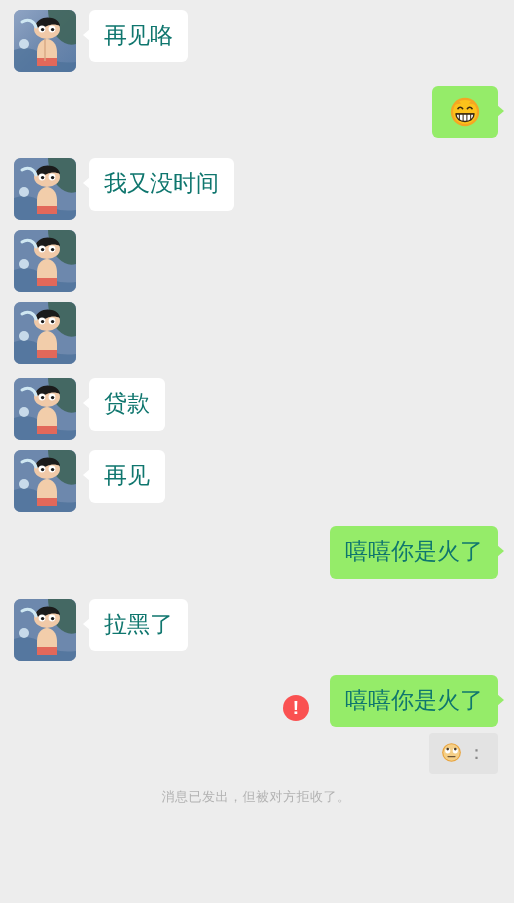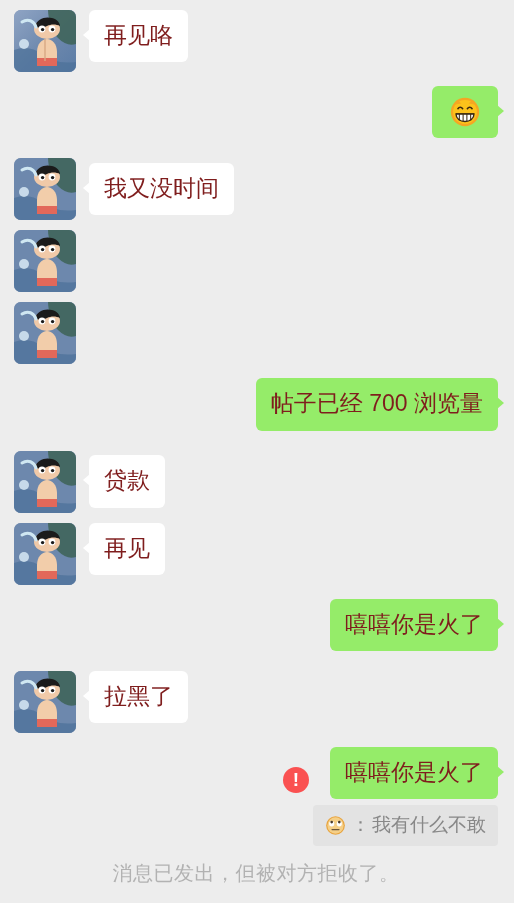--- a/index.html
+++ b/index.html
@@ -44,21 +44,21 @@
   .avatar svg { display: block; width: 100%; height: 100%; }
 
   
   .bubble {
     position: relative;
     max-width: 300px;
     padding: 11px 15px 12px 15px;
     border-radius: 6px;
     font-size: 23px;
     line-height: 1.28;
-    color: #7f1d1d;
+    color: #0f766e;
     word-break: break-word;
     box-sizing: border-box;
   }
   .bubble.in {
     background: #ffffff;
     margin-left: 13px;
   }
   .bubble.out {
     background: #95ec69;
     margin-right: 0;
@@ -141,29 +141,29 @@
     width: 21px; height: 21px;
     display: inline-block;
     vertical-align: middle;
     margin-right: 3px;
   }
 
   
   .notice {
     text-align: center;
     color: #b2b2b2;
-    font-size: 20px;
+    font-size: 13px;
     margin-top: 10px;
     letter-spacing: 0.5px;
   }
 
   
   .gap-lg { margin-bottom: 20px; }
   .gap-md { margin-bottom: 14px; }
-  .gap-sm { margin-bottom: 10px; align-items: center; }
+  .gap-sm { margin-bottom: 10px; }
 </style>
 </head>
 <body>
 
 <div class="chat">
 
   <div class="row left gap-md">
     <div class="avatar">
       <svg viewBox="0 0 62 62" xmlns="http://www.w3.org/2000/svg" aria-hidden="true">
         <defs>
@@ -264,23 +264,20 @@
         <circle cx="28.6" cy="19.6" r="1.7" fill="#1b1b1b"></circle>
         <circle cx="38.6" cy="19.6" r="1.7" fill="#1b1b1b"></circle>
         <path d="M23 42c0-8 5-13 10-13s10 5 10 13v14H23z" fill="#f2cdaa"></path>
         <path d="M23 48h20v8H23z" fill="#e2685a"></path>
         <path d="M8 12c6-4 12-1 14 5" stroke="#cfe7f2" stroke-width="3" fill="none" stroke-linecap="round"></path>
         <circle cx="10" cy="34" r="5" fill="#d7e9f4" opacity="0.85"></circle>
       </svg>
     </div>
   </div>
 
-  <div class="row right gap-lg">
-    <div class="bubble out">帖子已经 700 浏览量</div>
-  </div>
 
   <div class="row left gap-sm">
     <div class="avatar">
       <svg viewBox="0 0 62 62" xmlns="http://www.w3.org/2000/svg" aria-hidden="true">
         <rect width="62" height="62" fill="#6d88ad"></rect>
         <path d="M34 0h28v34c-6 2-12 0-18-6S34 8 34 0z" fill="#3d6356" opacity="0.85"></path>
         <path d="M0 40c10-4 20-2 28 4s18 10 34 8v10H0z" fill="#4c7099" opacity="0.7"></path>
         <ellipse cx="33" cy="19" rx="13" ry="10" fill="#f0c9a8"></ellipse>
         <path d="M21 16c2-7 10-10 17-8 5 1 8 5 8 8-4-2-9-2-13 0-5 2-9 2-12 0z" fill="#1b1b1b"></path>
         <ellipse cx="28" cy="19" rx="3.4" ry="3.4" fill="#fff"></ellipse>
@@ -354,19 +351,18 @@
           <circle cx="18" cy="18" r="16" fill="#e8a33d"></circle>
           <circle cx="18" cy="18" r="14" fill="#f5cf87"></circle>
           <ellipse cx="11.5" cy="15" rx="4.4" ry="4.6" fill="#fff"></ellipse>
           <ellipse cx="24.5" cy="15" rx="4.4" ry="4.6" fill="#fff"></ellipse>
           <circle cx="11.5" cy="12.2" r="2.3" fill="#4a3b2a"></circle>
           <circle cx="24.5" cy="12.2" r="2.3" fill="#4a3b2a"></circle>
           <path d="M12 25h12" stroke="#6b553a" stroke-width="2" stroke-linecap="round" fill="none"></path>
         </svg>
       </span>
       <span>：</span>
-      <span>我有什么不敢</span>
     </div>
   </div>
 
   <div class="notice">消息已发出，但被对方拒收了。</div>
 
 </div>
 
 </body></html>

